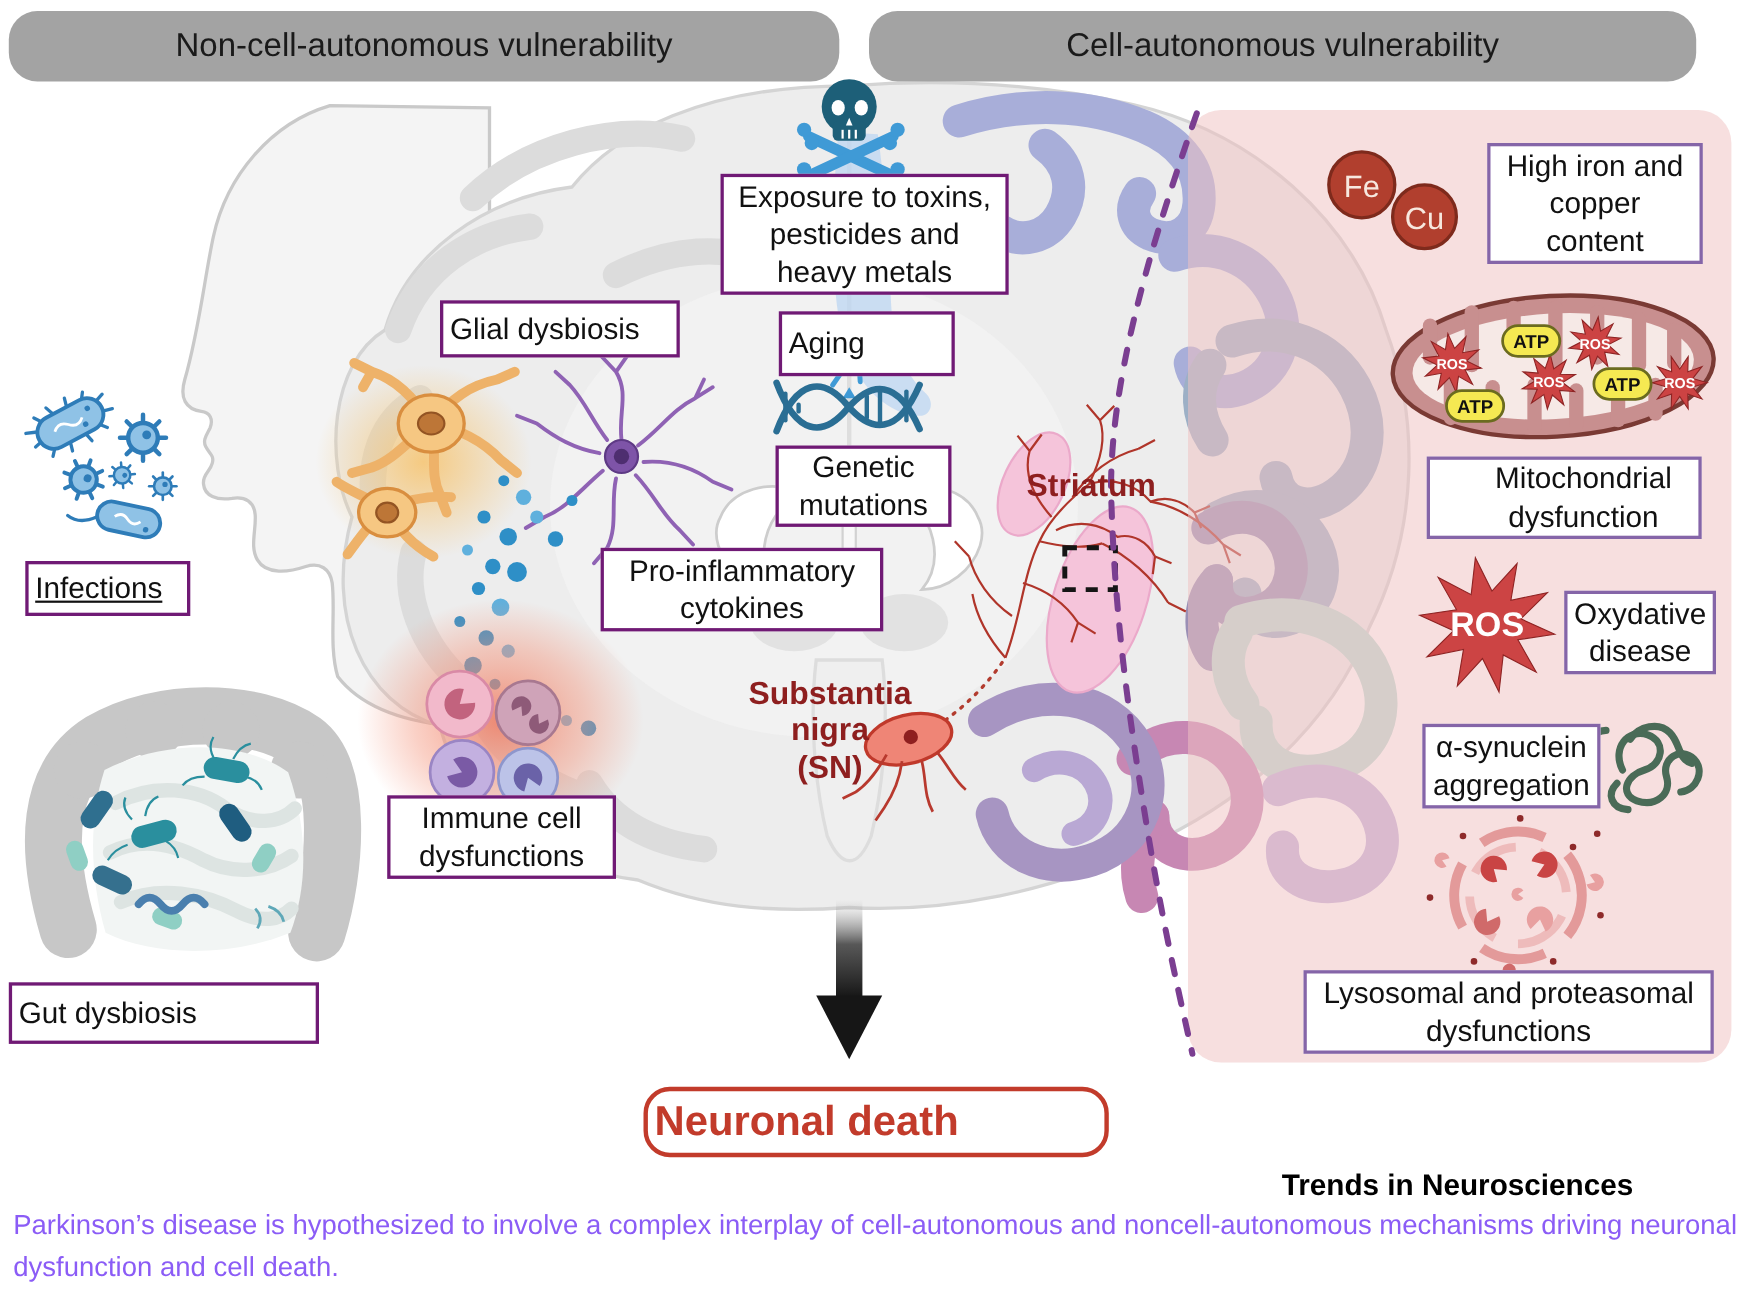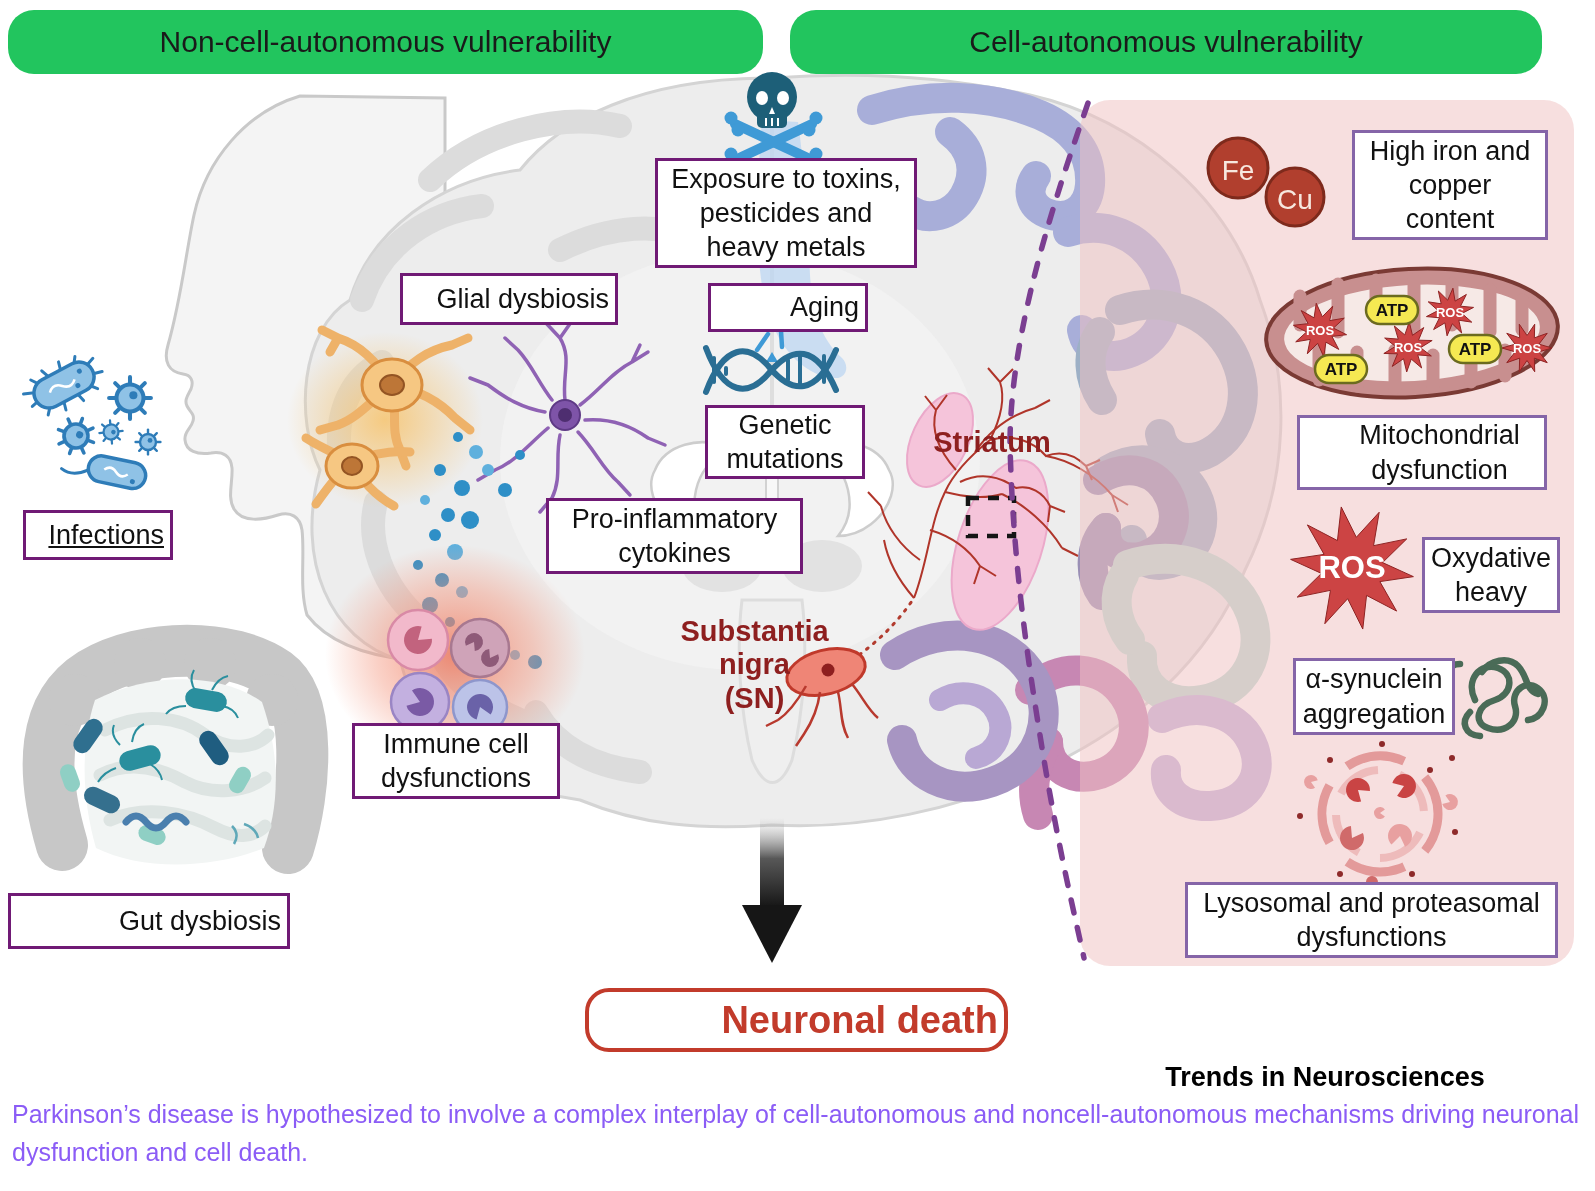--- a/index.html
+++ b/index.html
@@ -1,23 +1,23 @@
 <!DOCTYPE html>
 <html><head>
 <meta charset="utf-8">
 <style>
   html,body{margin:0;padding:0;background:#fff;}
   #canvas{position:relative;width:1595px;height:1191px;background:#ffffff;overflow:hidden;
           font-family:"Liberation Sans", sans-serif;}
   #art{position:absolute;left:0;top:0;}
-  .pill{position:absolute;height:64px;background:#22c55e;border-radius:26px;
+  .pill{position:absolute;height:64px;background:#a3a3a3;border-radius:26px;
         display:flex;align-items:center;justify-content:center;
         font-size:30px;color:#1a1a1a;}
   .navybox,.purplebox,.redbox{position:absolute;background:#ffffff;display:flex;
-        align-items:center;justify-content:flex-end;text-align:center;
+        align-items:center;justify-content:flex-start;text-align:center;
         font-size:27px;color:#111;line-height:1.27;box-sizing:border-box;padding:2px 6px;}
   .navybox{border:3px solid #701a75;}
   .purplebox{border:3.5px solid #8565a8;}
   .redbox{border:4px solid #c23b2b;color:#c23b2b;font-weight:bold;font-size:38px;}
   .redlabel{position:absolute;color:#8e1f1f;font-weight:bold;font-size:29px;
         text-align:center;line-height:1.15;white-space:pre-line;}
   .journal{position:absolute;font-weight:bold;font-size:27px;color:#000;text-align:center;}
   .caption{position:absolute;font-size:25px;color:#8b5cf6;line-height:1.5;}
 </style>
 </head>
@@ -443,21 +443,21 @@
 <div class="pill" style="left:8px;top:10px;width:755px;">
   <span>Non-cell-autonomous vulnerability</span>
 </div>
 <div class="pill" style="left:790px;top:10px;width:752px;">
   <span>Cell-autonomous vulnerability</span>
 </div>
 
 <div class="navybox" style="left:655px;top:158px;width:262px;height:110px;">
   <span>Exposure to toxins, pesticides and heavy metals</span>
 </div>
-<div class="navybox" style="left:708px;top:283px;width:160px;height:49px;">
+<div class="navybox" style="left:708px;top:283px;width:160px;height:59px;">
   <span>Aging</span>
 </div>
 <div class="navybox" style="left:705px;top:405px;width:160px;height:74px;">
   <span>Genetic mutations</span>
 </div>
 <div class="navybox" style="left:400px;top:273px;width:218px;height:52px;">
   <span>Glial dysbiosis</span>
 </div>
 <div class="navybox" style="left:498px;top:498px;width:257px;height:76px;margin-left:48px;">
   <span>Pro-inflammatory cytokines</span>
@@ -481,21 +481,21 @@
   <span>Neuronal death</span>
 </div>
 
 <div class="purplebox" style="left:1352px;top:130px;width:196px;height:110px;">
   <span>High iron and copper content</span>
 </div>
 <div class="purplebox" style="left:1297px;top:415px;width:250px;height:75px;padding-left:41px;">
   <span>Mitochondrial dysfunction</span>
 </div>
 <div class="purplebox" style="left:1422px;top:537px;width:138px;height:76px;">
-  <span>Oxydative heavy</span>
+  <span>Oxydative disease</span>
 </div>
 <div class="purplebox" style="left:1293px;top:658px;width:162px;height:77px;">
   <span>α-synuclein aggregation</span>
 </div>
 <div class="purplebox" style="left:1185px;top:882px;width:373px;height:76px;">
   <span>Lysosomal and proteasomal dysfunctions</span>
 </div>
 
 <div class="journal" style="left:1100px;top:1062px;width:450px;">Trends in Neurosciences</div>
 <div class="caption" style="left:12px;top:1096px;width:1572px;">Parkinson’s disease is hypothesized to involve a complex interplay of cell-autonomous and noncell-autonomous mechanisms driving neuronal dysfunction and cell death.</div>

